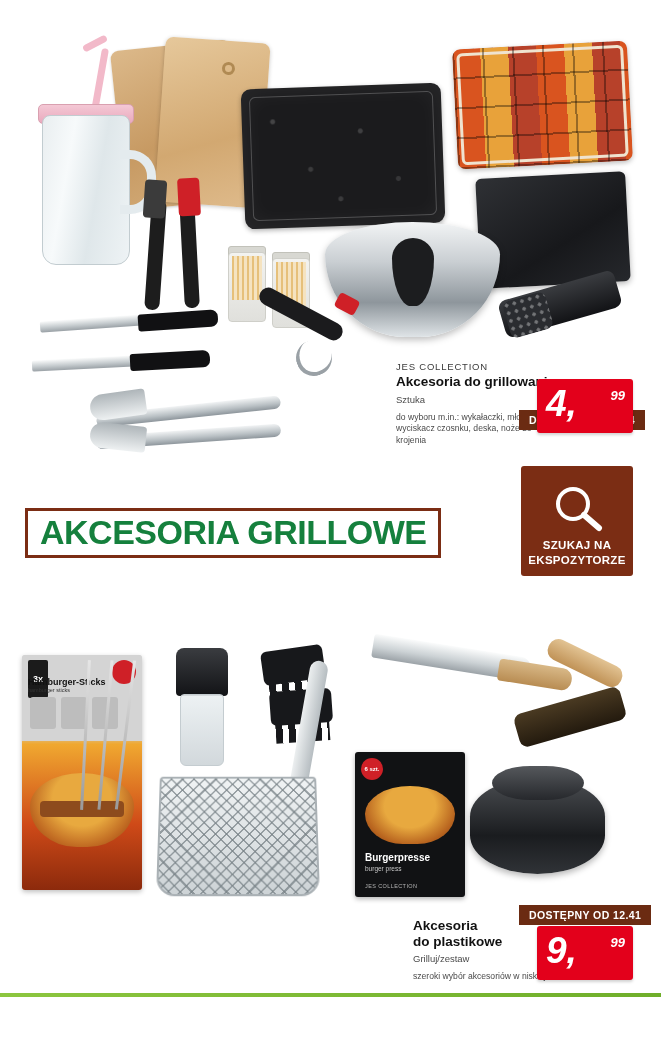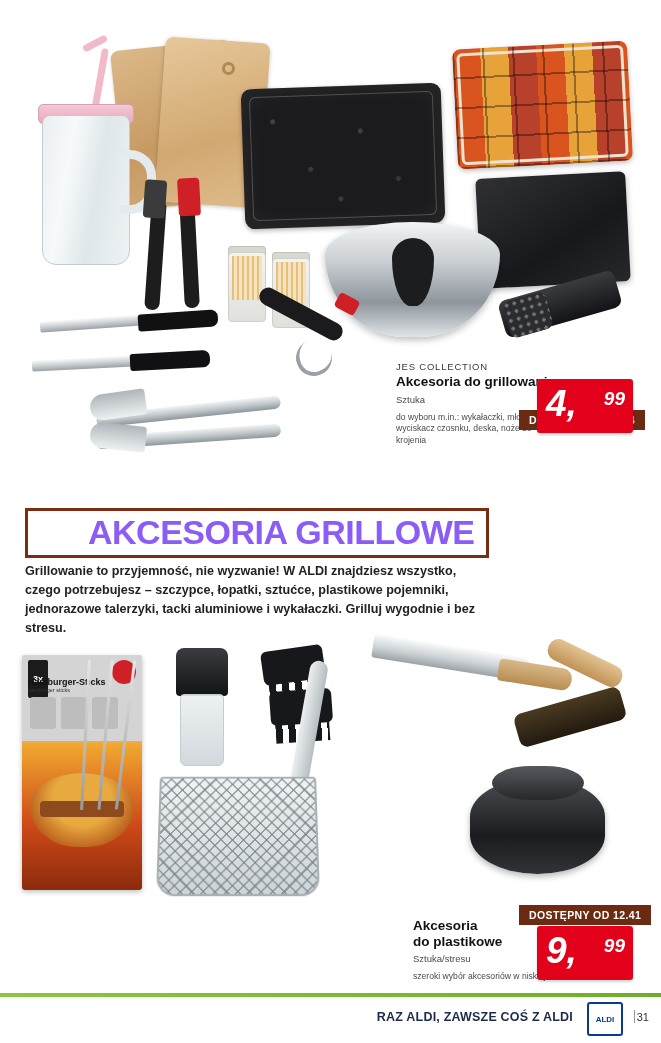--- a/index.html
+++ b/index.html
@@ -232,36 +232,35 @@
     background: #e3001b; color: #fff; border-radius: 3px;
     width: 96px; height: 54px; position: relative;
     box-shadow: 0 2px 3px rgba(0,0,0,.18);
   }
   .price-main {
     position: absolute; left: 9px; top: 6px;
     font-size: 37px; font-weight: bold; font-style: italic; line-height: 1;
   }
   .price-cents {
     position: absolute; right: 8px; top: 9px;
-    font-size: 19px; font-weight: bold; font-style: italic;
+    font-size: 13px; font-weight: bold; font-style: italic;
   }
 
   
   .headline1 {
     position: absolute; left: 25px; top: 462px;
     font-size: 38px; font-weight: bold; color: #7b2d14; letter-spacing: -0.5px;
   }
   .headline2-wrap {
     position: absolute; left: 25px; top: 508px;
     border: 3px solid #7b2d14; padding: 4px 12px 6px 12px;
   }
   .headline2 {
-    font-size: 34px; font-weight: bold; color: #8b5cf6; letter-spacing: -0.5px;
+    font-size: 34px; font-weight: bold; color: #15803d; letter-spacing: -0.5px;
     line-height: 1;
-    margin-left: 48px;
   }
   .body-copy {
     position: absolute; left: 25px; top: 562px; width: 470px;
     font-size: 12.6px; font-weight: bold; color: #222; line-height: 1.52;
   }
 
   
   .badge {
     position: absolute; left: 521px; top: 466px; width: 112px; height: 110px;
     background: #7b2d14; color: #fff; border-radius: 3px;
@@ -502,22 +501,31 @@
   </div>
   <div class="availability" style="position:absolute; left:519px; top:362px;margin-top:48px;">DOSTĘPNY OD 9.04</div>
   <div class="price-box" style="position:absolute; left:537px; top:379px;">
     <span class="price-main">4,</span>
     <span class="price-cents">99</span>
   </div>
 
   <div class="headline2-wrap">
     <div class="headline2">AKCESORIA GRILLOWE</div>
   </div>
-  <div class="body-copy">Grillowanie to przyjemność, nie wyzwanie! W ALDI znajdziesz wszystko, czego potrzebujesz – szczypce, łopatki, sztućce, plastikowe pojemniki, jednorazowe talerzyki, tacki aluminiowe i wykałaczki. Grilluj wygodnie i bez stresu.</div>
-
+
+  <div class="badge">
+    <svg width="58" height="50" viewBox="0 0 58 50" style="margin-bottom:4px;">
+      <circle cx="25" cy="20" r="15" fill="none" stroke="#ffffff" stroke-width="4"></circle>
+      <line x1="36" y1="31" x2="51" y2="44" stroke="#ffffff" stroke-width="6" stroke-linecap="round"></line>
+    </svg>
+    <div class="badge-text">
+      <div>SZUKAJ NA</div>
+      <div>EKSPOZYTORZE</div>
+    </div>
+  </div>
 
   <div class="photo sticks-pack">
     <div class="sticks-top"></div>
     <div class="sticks-badge">3x</div>
     <div class="sticks-logo"></div>
     <div class="sticks-title">Hamburger-Sticks</div>
     <div class="sticks-sub">hamburger sticks</div>
     <div class="sticks-icons">
       <div class="sticks-icon"></div>
       <div class="sticks-icon"></div>
@@ -537,39 +545,38 @@
 
   <div class="basket-handle"></div>
   <div class="basket"></div>
 
   <div class="bigknife-blade"></div>
   <div class="bigknife-handle"></div>
 
   <div class="gbrush-handle"></div>
   <div class="gbrush-head"></div>
 
+  <div class="press-box">
+    <div class="press-box-badge">6 szt.</div>
+    <div class="press-box-photo"></div>
+    <div class="press-box-title">Burgerpresse</div>
+    <div class="press-box-sub">burger press</div>
+    <div class="press-box-brand">JES COLLECTION</div>
+  </div>
 
   <div class="press-disc"></div>
   <div class="press-disc-top"></div>
 
   <div class="availability" style="position:absolute; left:519px; top:905px;">DOSTĘPNY OD 12.41</div>
   <div class="offer" style="left:413px; top:918px;">
     <div class="prod-title">Akcesoria</div>
     <div class="prod-title">do plastikowe</div>
-    <div class="prod-unit">Sztuka/stresu</div>
+    <div class="prod-unit">Grilluj/zestaw</div>
     <div class="prod-desc" style="max-width:185px;">szeroki wybór akcesoriów w niskiej cenie</div>
   </div>
   <div class="price-box" style="position:absolute; left:537px; top:926px;">
     <span class="price-main">9,</span>
     <span class="price-cents">99</span>
   </div>
 
   <div class="bottom-strip"></div>
-  <div class="footer">
-    <div class="footer-slogan">RAZ ALDI, ZAWSZE COŚ Z ALDI</div>
-    <div class="aldi-logo">
-      <span>ALDI</span>
-    </div>
-    <div class="page-bar"></div>
-    <div class="page-num">31</div>
-  </div>
 
 </div>
 
 </body></html>

